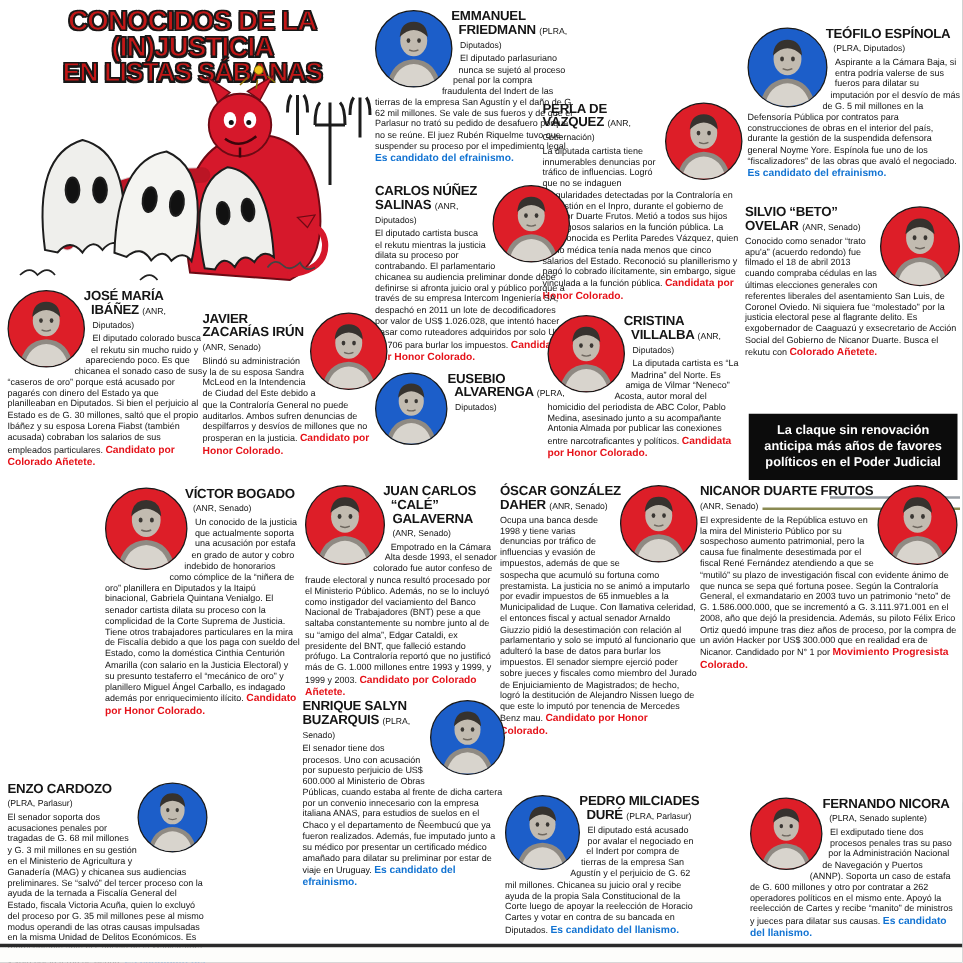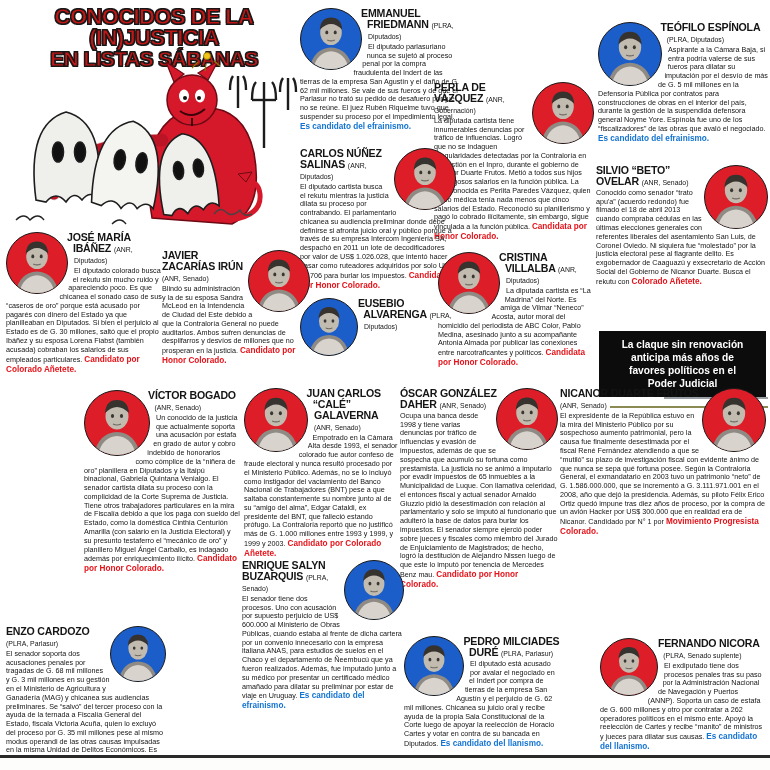--- a/index.html
+++ b/index.html
@@ -19,21 +19,21 @@
   .photo.right{float:right;margin:0 0 3px 6px;}
   .photo.red{background:#dd1e28;} .photo.blue{background:#1c5ec9;}
   .photo svg{display:block;width:100%;height:100%;}
   .card h3{margin:0;font-size:10.6px;line-height:1.03;letter-spacing:-.2px;font-weight:800;text-transform:uppercase;}
   .card h3 .party{font-size:6.9px;font-weight:400;text-transform:none;letter-spacing:0;}
   .card p{margin:2px 0 0;font-size:7.2px;line-height:1.22;}
   .cand{font-weight:800;font-size:8.2px;}
   .cand.red{color:#e51219;} .cand.blue{color:#1273d2;}
   
   #notice{position:absolute;left:599px;top:331px;width:167px;background:#0c0c0c;color:#fff;
-    font-weight:800;font-size:10.2px;line-height:1.28;text-align:center;padding:7px 18px;box-sizing:border-box;}
+    font-weight:800;font-size:10.2px;line-height:1.28;text-align:center;padding:7px 5px;box-sizing:border-box;}
   .rule{position:absolute;height:2px;}
   #bottom-rule{position:absolute;left:0;top:755px;width:770px;height:3px;background:#2a2a2a;}
   #bottom-white{position:absolute;left:0;top:758px;width:770px;height:12px;background:#fdfdfb;}
   #cartoon{position:absolute;left:2px;top:48px;width:296px;height:182px;}
 </style>
 </head>
 <body>
 
 <div id="page">
 

